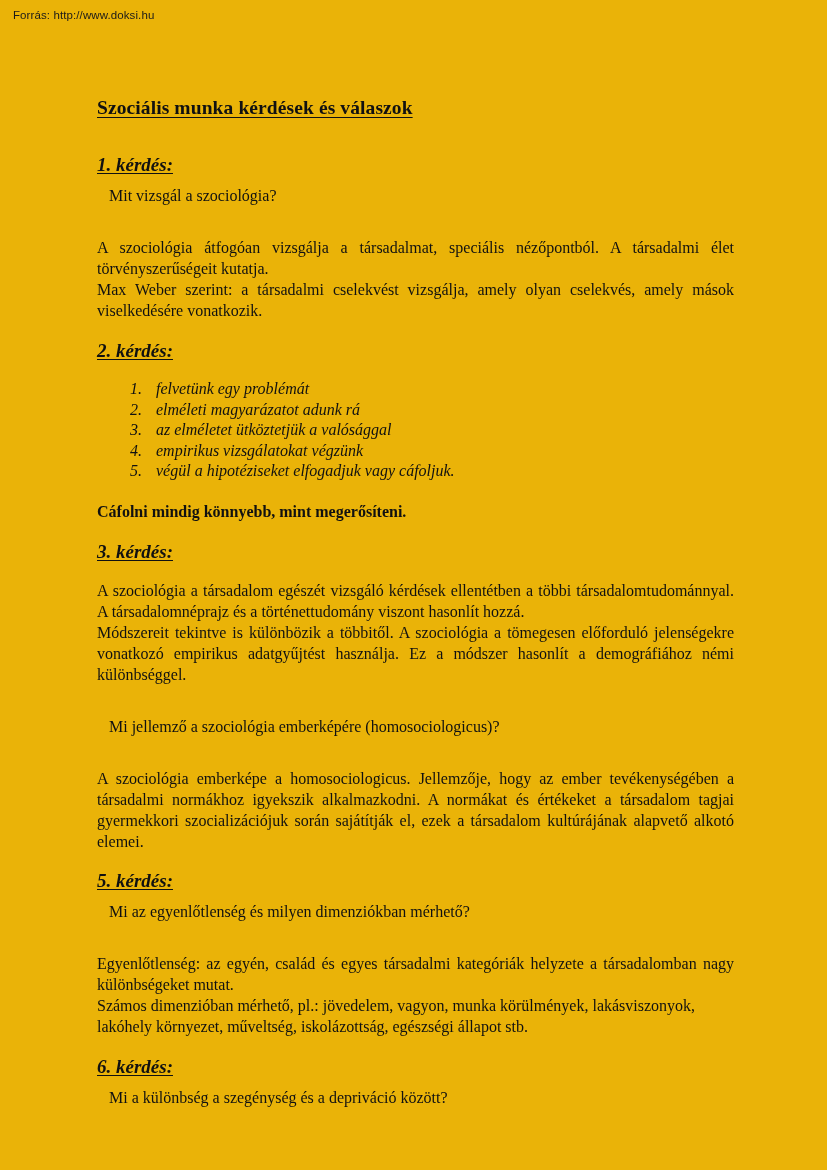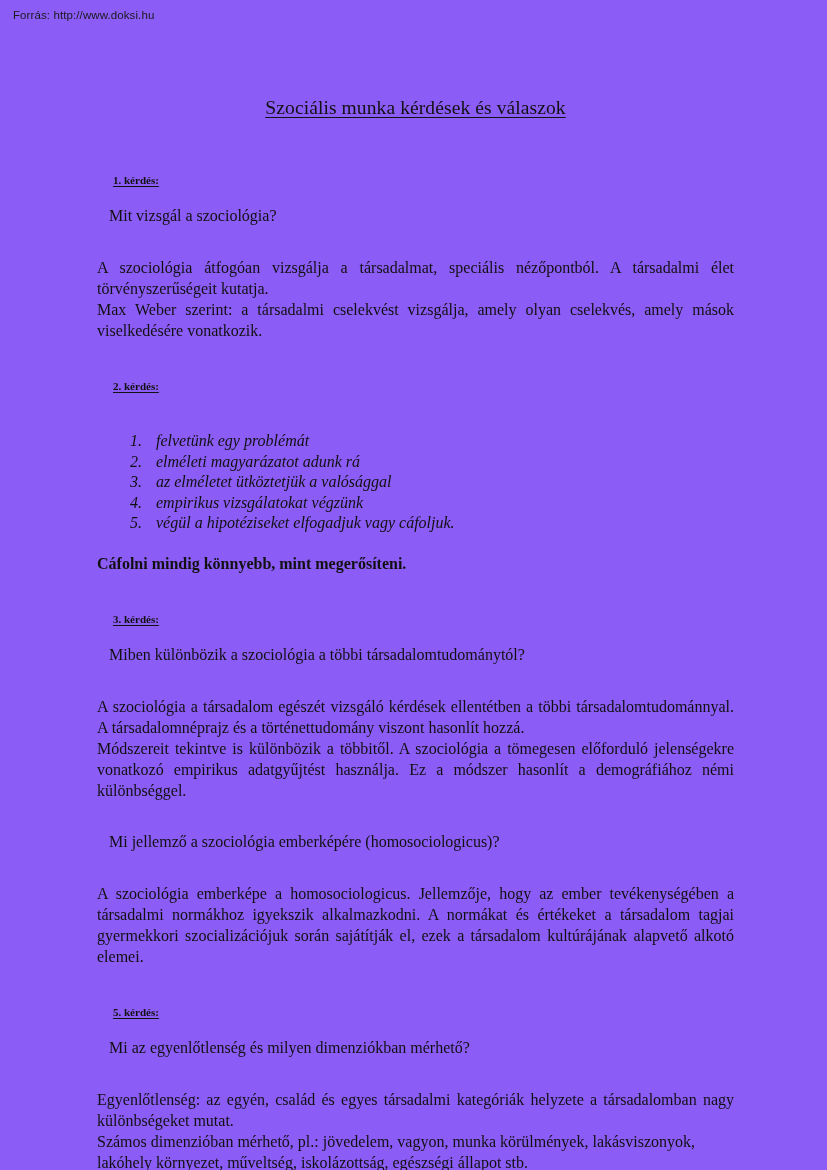--- a/index.html
+++ b/index.html
@@ -14,21 +14,21 @@
     font-family: "Liberation Serif", "DejaVu Serif", serif;
     color: #111111;
     overflow: hidden;
   }
 
   .page {
     position: absolute;
     left: 0; top: 0;
     width: 827px;
     height: 1170px;
-    background: #8b5cf6;
+    background: #eab308;
   }
 
   
   .source-header {
     position: absolute;
     left: 13px;
     top: 8px;
     font-family: "Liberation Sans", "DejaVu Sans", sans-serif;
     font-size: 11.5px;
     line-height: 14px;
@@ -39,43 +39,43 @@
 
   
   .content {
     position: absolute;
     left: 97px;
     top: 96px;
     width: 637px;
   }
 
   .doc-title {
-    text-align: center;
     font-size: 19.5px;
-    font-weight: normal;
+    font-weight: bold;
     line-height: 24px;
     margin: 0 0 0 0;
     padding: 0;
     letter-spacing: 0.1px;
   }
   .doc-title span.u {
     text-decoration: underline;
     text-underline-offset: 3px;
   }
 
   .spacer-after-title { height: 35px; }
 
   .q-block { margin: 0; padding: 0; }
 
   .q-heading {
-    font-size: 11px;
+    font-size: 19px;
     font-weight: bold;
     line-height: 19px;
-    margin: 16px;
+    margin: 0;
     padding: 0;
+    font-style: italic;
   }
   .q-heading span.u {
     text-decoration: underline;
     text-underline-offset: 2px;
   }
 
   .q-prompt {
     font-size: 16px;
     line-height: 19.5px;
     margin: 12px;
@@ -154,21 +154,20 @@
         <li>végül a hipotéziseket elfogadjuk vagy cáfoljuk.</li>
       </ol>
       <div class="blank-line"></div>
       <div class="note-line">Cáfolni mindig könnyebb, mint megerősíteni.</div>
     </div>
 
     <div class="blank-line"></div>
 
     <div class="q-block">
       <div class="q-heading"><span class="u">3. kérdés:</span></div>
-      <div class="q-prompt">Miben különbözik a szociológia a többi társadalomtudománytól?</div>
       <div class="blank-line"></div>
       <div class="answer">A szociológia a társadalom egészét vizsgáló kérdések ellentétben a többi társadalomtudománnyal. A társadalomnéprajz és a történettudomány viszont hasonlít hozzá.</div>
       <div class="answer">Módszereit tekintve is különbözik a többitől. A szociológia a tömegesen előforduló jelenségekre vonatkozó empirikus adatgyűjtést használja. Ez a módszer hasonlít a demográfiához némi különbséggel.</div>
     </div>
 
     <div class="blank-line"></div>
 
     <div class="q-block">
       <div class="q-prompt">Mi jellemző a szociológia emberképére (homosociologicus)?</div>
       <div class="blank-line"></div>

